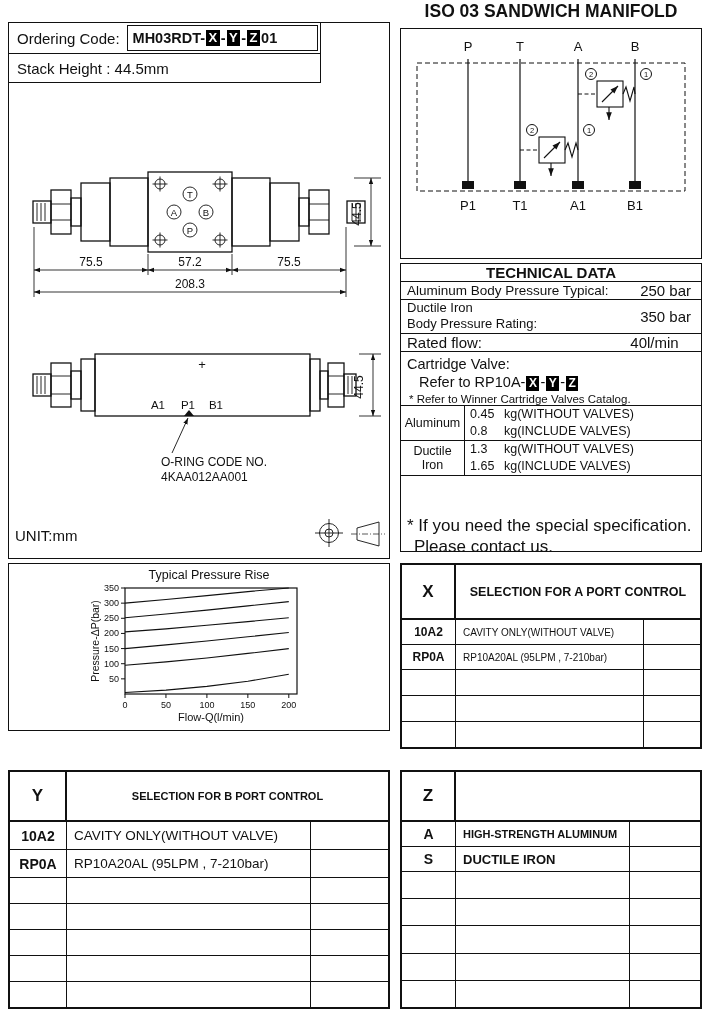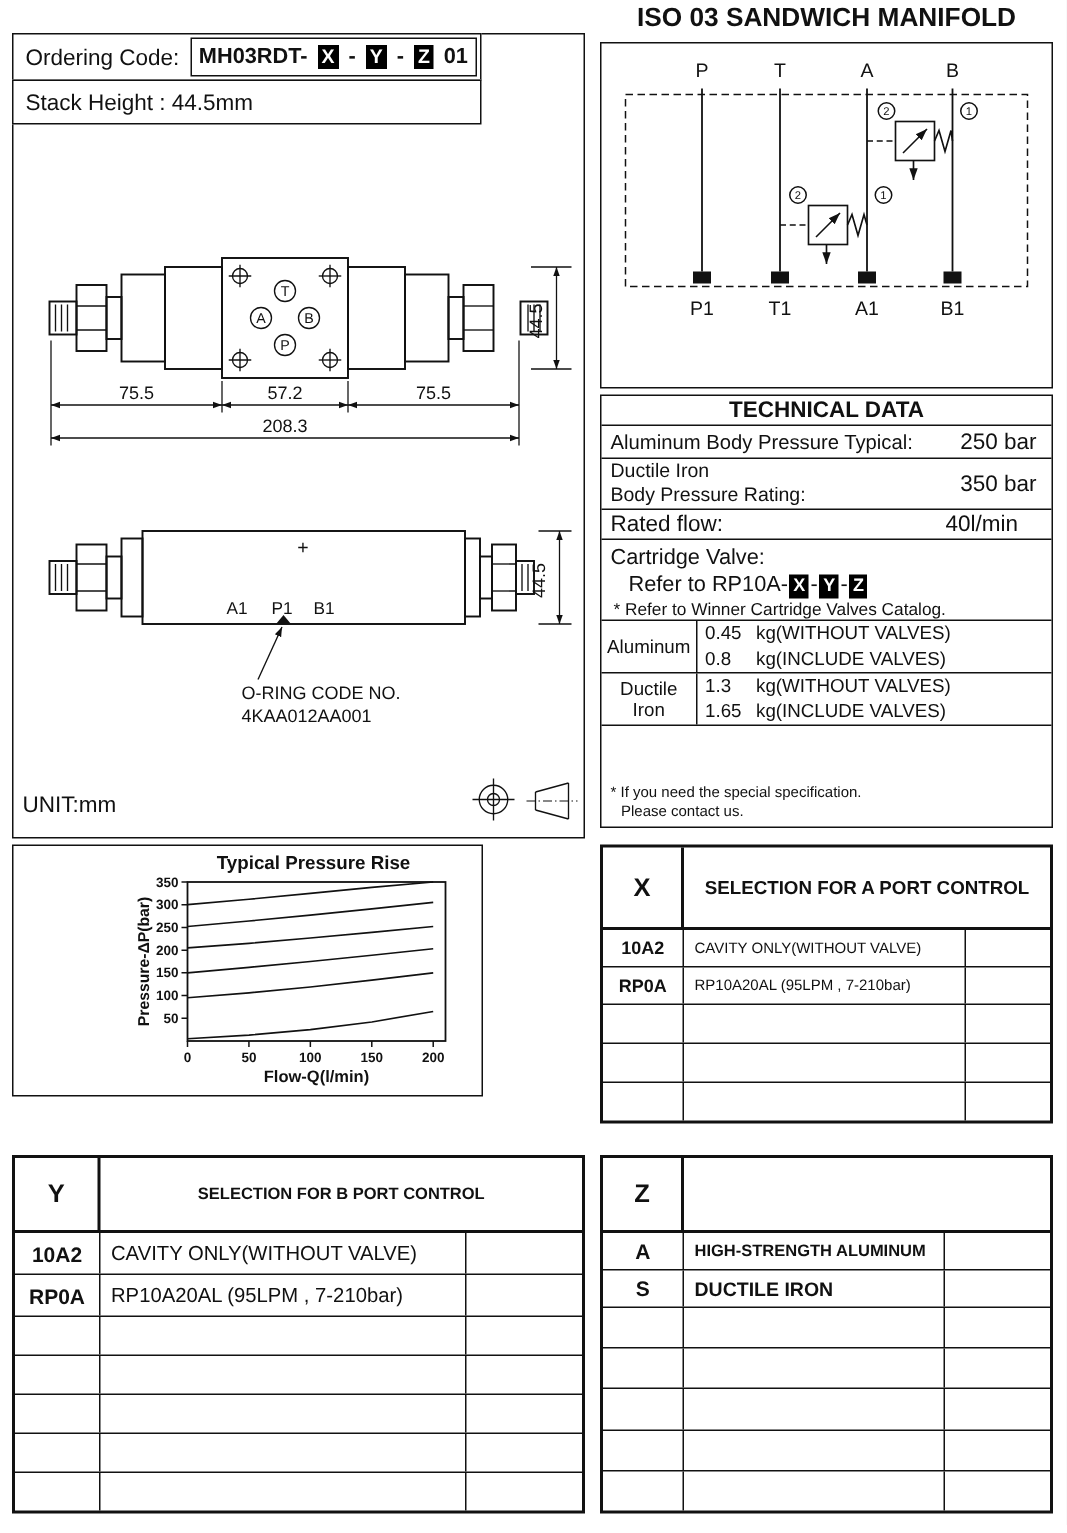--- a/index.html
+++ b/index.html
@@ -7,21 +7,21 @@
   #page { position: relative; width: 711px; height: 1022px; background: #ffffff; overflow: hidden; margin: 0 auto; }
   .panel { position: absolute; border: 1px solid #111; background: #fff; }
   svg { display: block; }
   svg text { font-family: "Liberation Sans", "DejaVu Sans", sans-serif; }
 
   
   #ordering-box { position: absolute; left: 8px; top: 22px; width: 313px; height: 32px;
     border: 1px solid #111; background: #fff; display: flex; align-items: stretch; z-index: 5; }
   #ordering-box .olabel { display: flex; align-items: center; padding-left: 8px; font-size: 15px; white-space: nowrap; }
   #ordering-box .ocode { border: 1px solid #111; margin: 2px 2px 2px 7px; flex: 1; display: flex;
-    align-items: center; padding: 0 5px; font-weight: bold; font-size: 14.5px; white-space: nowrap; justify-content: space-between; }
+    align-items: center; padding: 0 5px; font-weight: bold; font-size: 14.5px; white-space: nowrap; }
   #stack-box { position: absolute; left: 8px; top: 53px; width: 313px; height: 30px;
     border: 1px solid #111; background: #fff; display: flex; align-items: center;
     padding-left: 8px; font-size: 15px; z-index: 5; }
   .chip { background: #000; color: #fff; font-weight: bold; padding: 0 2.5px; margin: 0 1px;
     font-size: 13px; line-height: 1.3; display: inline-block; }
   .chip.sm { font-size: 12px; }
 
   #main-title { position: absolute; left: 398px; top: 1px; width: 306px; height: 24px;
     font-size: 17.5px; font-weight: bold; text-align: center; }
 
@@ -44,25 +44,25 @@
   .cart-l2 { margin: 2px 0 2px 12px; }
   .cart-note { font-size: 11.5px; margin-left: 2px; }
   .td-weights { height: 76px; border-bottom: 1px solid #111; display: flex; flex-direction: column; }
   .wrow { flex: 1; display: flex; align-items: stretch; }
   .wrow.first { border-bottom: 1px solid #111; }
   .wmat { width: 64px; border-right: 1px solid #111; display: flex; align-items: center;
     justify-content: center; font-size: 12.5px; text-align: center; }
   .wvals { flex: 1; display: flex; flex-direction: column; justify-content: center; padding-left: 5px; font-size: 12.5px; }
   .wline { line-height: 17px; white-space: nowrap; }
   .wnum { display: inline-block; width: 34px; }
-  .td-foot { padding: 3px 6px; font-size: 10px; line-height: 1.25; margin-top: 36px; }
+  .td-foot { padding: 3px 6px; font-size: 17px; line-height: 1.25; margin-top: 36px; }
   .td-foot .l2 { margin-left: 7px; }
 
   
-  #chart-panel { left: 8px; top: 563px; width: 314px; height: 168px; font-weight: bold; }
+  #chart-panel { left: 8px; top: 563px; width: 382px; height: 168px; }
 
   
   .sel-table { position: absolute; border: 2px solid #111; background: #fff; display: flex; flex-direction: column; }
   .sel-header { display: flex; align-items: stretch; border-bottom: 2px solid #111; flex: none; }
   .sel-key { display: flex; align-items: center; justify-content: center; font-weight: bold;
     font-size: 17px; border-right: 2px solid #111; }
   .sel-title { flex: 1; display: flex; align-items: center; justify-content: center; font-weight: bold; text-align: center; }
   .sel-row { display: flex; align-items: stretch; flex: none; }
   .sel-row:not(:last-child) { border-bottom: 1px solid #111; text-align: center; }
   .sel-row.empty { flex: 1; }

